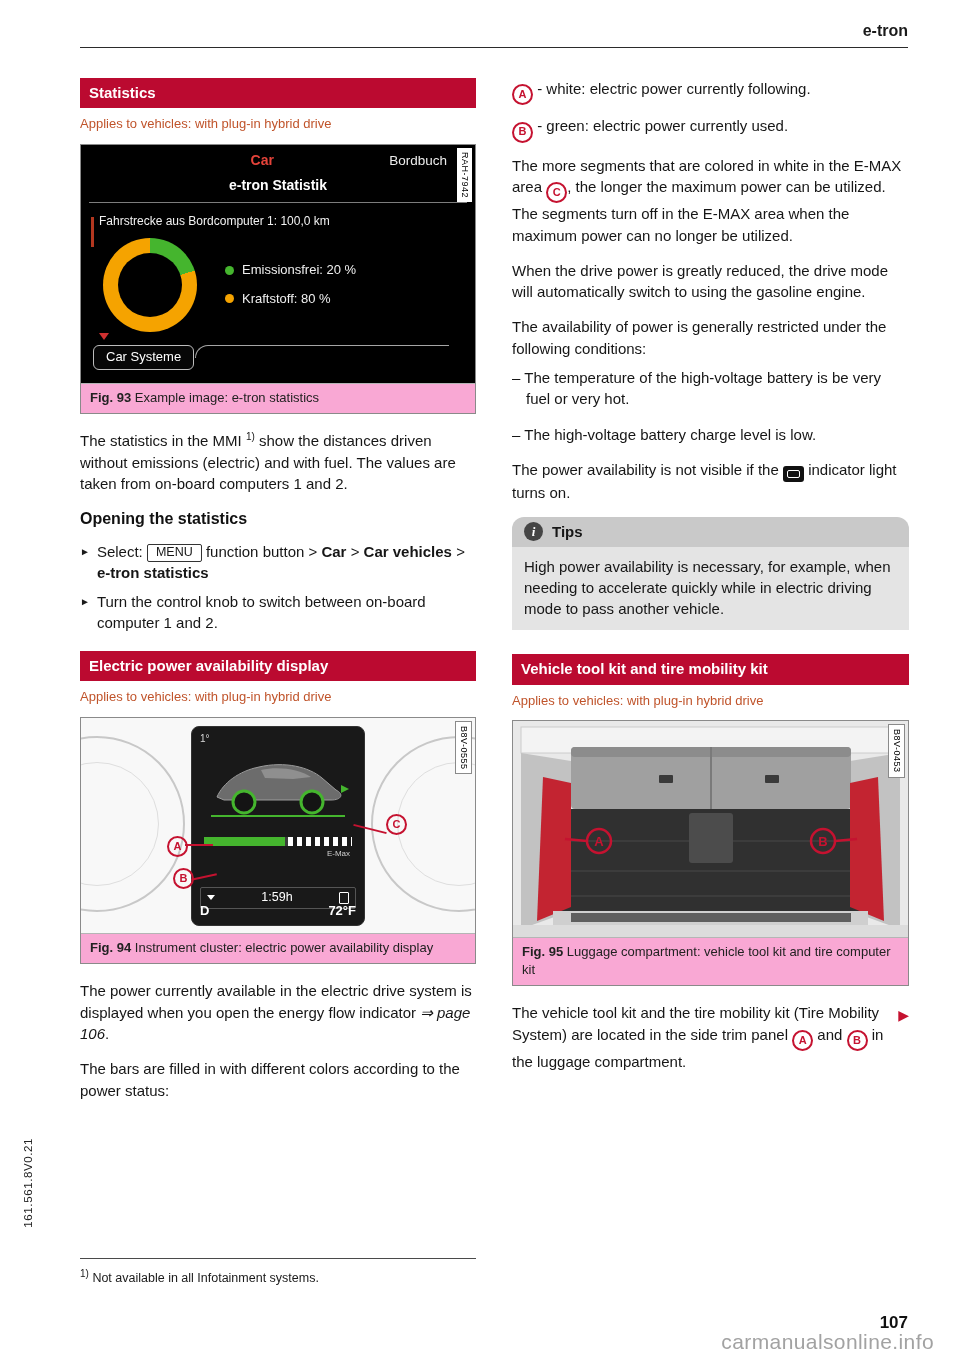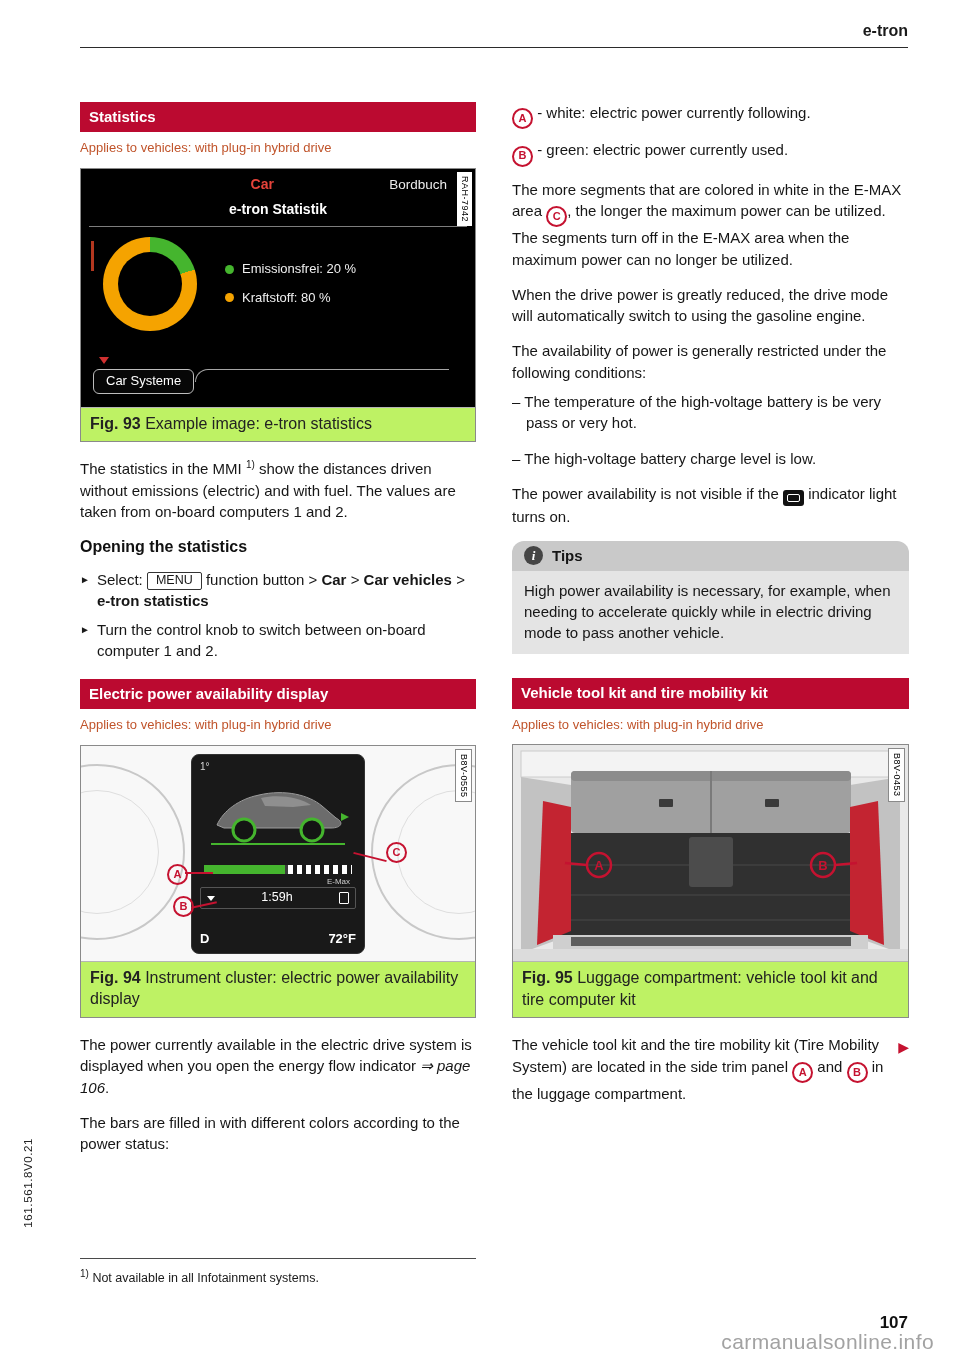--- a/index.html
+++ b/index.html
@@ -4,21 +4,21 @@
 <style>
   html,body{margin:0;padding:0;background:#ffffff;}
   .page{position:relative;width:960px;height:1361px;background:#ffffff;overflow:hidden;
         font-family:"Liberation Sans",sans-serif;color:#161616;text-decoration:underline;}
 
   
   .header-title{position:absolute;top:22px;right:52px;font-size:16px;font-weight:bold;color:#1a1a1a;}
   .header-rule{position:absolute;top:47px;left:80px;right:52px;height:1px;background:#2b2b2b;}
 
   
-  .col{position:absolute;top:78px;font-size:15px;line-height:1.42;margin-top:24px;}
+  .col{position:absolute;top:78px;font-size:15px;line-height:1.42;}
   .col-left{left:80px;width:396px;}
   .col-right{left:512px;width:397px;}
   .col p{margin:0 0 14px 0;}
 
   .banner{background:var(--banner-red,#bb0a30);color:#fff;font-weight:bold;font-size:15px;
           padding:4px 9px 5px;margin:0 0 7px 0;}
   .applies{color:var(--applies-red,#c0542b);font-size:13px;margin:0 0 10px 0;}
 
   h3{font-size:16px;font-weight:bold;margin:4px 0 10px 0;color:#111;}
 
@@ -30,21 +30,21 @@
   sup{font-size:10px;}
 
   .circ{display:inline-flex;align-items:center;justify-content:center;width:17px;height:17px;
         border:2px solid var(--accent-red,#c51230);border-radius:50%;color:var(--accent-red,#c51230);
         font-size:11px;font-weight:bold;vertical-align:-4px;background:transparent;flex:none;}
 
   .cond{padding-left:14px;text-indent:-14px;margin:0 0 5px 0;}
 
   
   .figure{border:1px solid #8a8a8a;margin:0 0 16px 0;background:#fff;}
-  .fig-caption{padding:5px 9px 7px;font-size:16px;line-height:1.35;background:#bef264;
+  .fig-caption{padding:5px 9px 7px;font-size:13px;line-height:1.35;background:#f9a8d4;
                border-top:1px solid #b5b5b5;color:#222;}
   .fig-caption b{font-weight:bold;}
 
   .vtag{position:absolute;top:3px;right:3px;background:#fff;color:#000;font-size:9px;
         padding:4px 1px;writing-mode:vertical-rl;letter-spacing:.5px;border:1px solid #8a8a8a;z-index:5;}
   .vtag-dark{border:none;}
 
   
   .mmi{position:relative;background:#000;color:#fff;height:238px;}
   .mmi-top{position:relative;height:22px;padding-top:6px;}
@@ -77,21 +77,21 @@
   .gauge-left{left:-72px;}
   .gauge-right{right:-72px;}
   .disp{position:absolute;left:50%;transform:translateX(-50%);top:8px;width:172px;height:198px;
         background:#191919;border:1px solid #333;border-radius:8px;color:#fff;}
   .disp-temp{position:absolute;top:5px;left:8px;font-size:10px;color:#d8d8d8;}
   .car-svg{position:absolute;top:18px;left:50%;transform:translateX(-50%);}
   .emax-bar{position:absolute;top:110px;left:12px;right:12px;height:9px;background:#3a3a3a;display:flex;}
   .emax-fill{width:55%;background:var(--green,#45b52e);}
   .emax-segs{flex:1;margin-left:3px;background:repeating-linear-gradient(90deg,#ffffff 0 5px,#191919 5px 9px);}
   .emax-label{position:absolute;top:121px;right:14px;font-size:8px;color:#cfcfcf;}
-  .disp-mid{position:absolute;bottom:44px;left:8px;right:8px;display:flex;align-items:center;
+  .disp-mid{position:absolute;bottom:16px;left:8px;right:8px;display:flex;align-items:center;
             justify-content:space-between;font-size:12.5px;border:1px solid #555;border-radius:2px;
             padding:1px 6px;}
   .mini-tri{width:0;height:0;border-left:4px solid transparent;border-right:4px solid transparent;
             border-top:5px solid #fff;}
   .fuel-icon{width:8px;height:10px;border:1.5px solid #fff;border-radius:1px;}
   .disp-bottom{position:absolute;bottom:4px;left:8px;right:8px;display:flex;justify-content:space-between;
                font-weight:bold;font-size:13px;}
   .circ-abs{position:absolute;}
   .mline{position:absolute;height:2px;background:var(--accent-red,#c51230);}
   .mline-a{left:104px;top:126px;width:28px;}
@@ -142,20 +142,21 @@
 
     <div class="figure">
       <div class="mmi">
         <div class="vtag vtag-dark">RAH-7942</div>
         <div class="mmi-top">
           <span class="mmi-car">Car</span>
           <span class="mmi-bordbuch">Bordbuch</span>
         </div>
         <div class="mmi-title">e-tron Statistik</div>
         <div class="mmi-panel">
+          <div class="mmi-trip">Fahrstrecke aus Bordcomputer 1: 100,0 km</div>
           <div class="mmi-chart-row">
             <div class="donut" style="background: conic-gradient(rgb(69, 181, 46) 0deg, rgb(69, 181, 46) 20%, rgb(245, 163, 0) 20%, rgb(245, 163, 0) 100%);"></div>
             <div class="legend">
               <div class="legend-item">
                 <span class="dot dot-green"></span>
                 <span>Emissionsfrei: 20 %</span>
               </div>
               <div class="legend-item">
                 <span class="dot dot-orange"></span>
                 <span>Kraftstoff: 80 %</span>
@@ -253,21 +254,21 @@
 
     <p style="margin-bottom:10px;"><span class="circ">A</span> <span>- white: electric power currently following.</span></p>
     <p style="margin-bottom:12px;"><span class="circ">B</span> <span>- green: electric power currently used.</span></p>
 
     <p><span>The more segments that are colored in white in the E-MAX area</span> <span class="circ">C</span><span>, the longer the maximum power can be utilized. The segments turn off in the E-MAX area when the maximum power can no longer be utilized.</span></p>
 
     <p>When the drive power is greatly reduced, the drive mode will automatically switch to using the gasoline engine.</p>
 
     <p style="margin-bottom:8px;">The availability of power is generally restricted under the following conditions:</p>
 
-    <p class="cond">– The temperature of the high-voltage battery is be very pass or very hot.</p>
+    <p class="cond">– The temperature of the high-voltage battery is be very fuel or very hot.</p>
     <p class="cond" style="margin-bottom:14px;">– The high-voltage battery charge level is low.</p>
 
     <p><span>The power availability is not visible if the</span> <span class="ind-icon">
           <span></span>
         </span> <span>indicator light turns on.</span></p>
 
     <div class="tips-box">
       <div class="tips-head">
         <span class="info-icon">i</span>
         <span>Tips</span>

